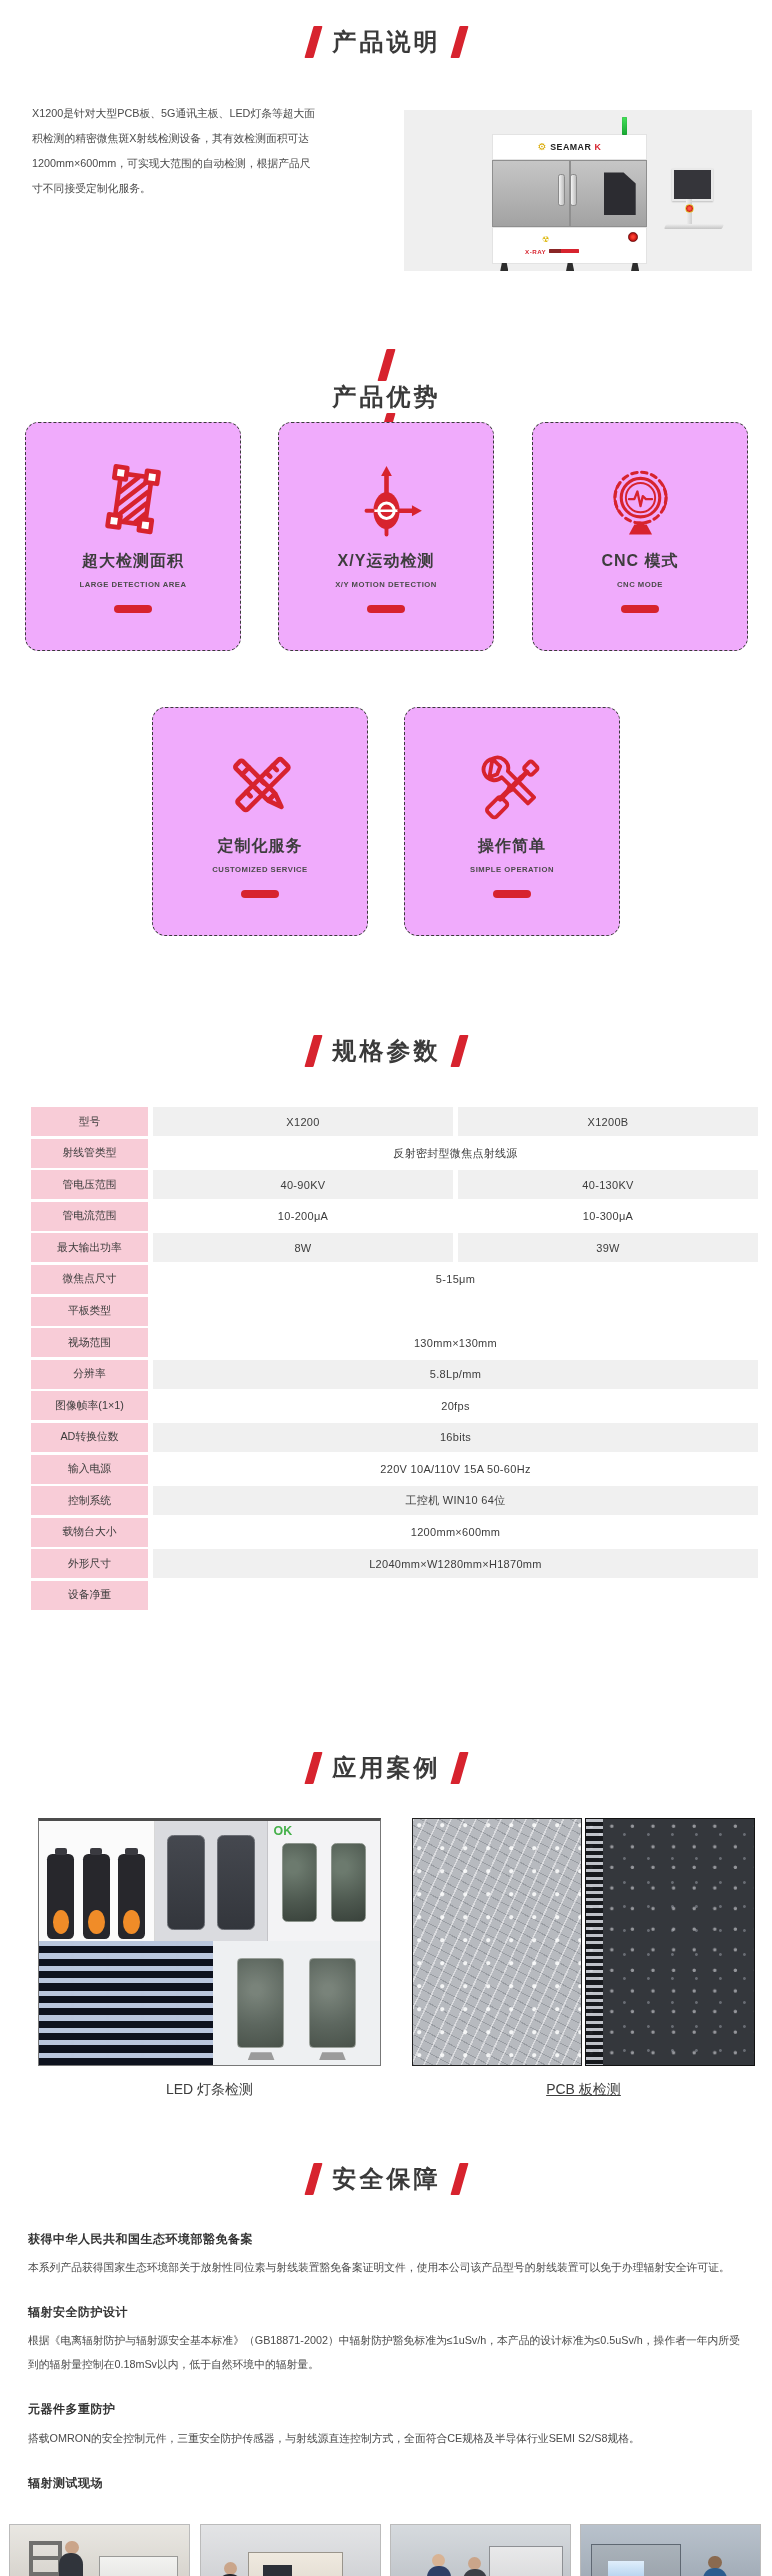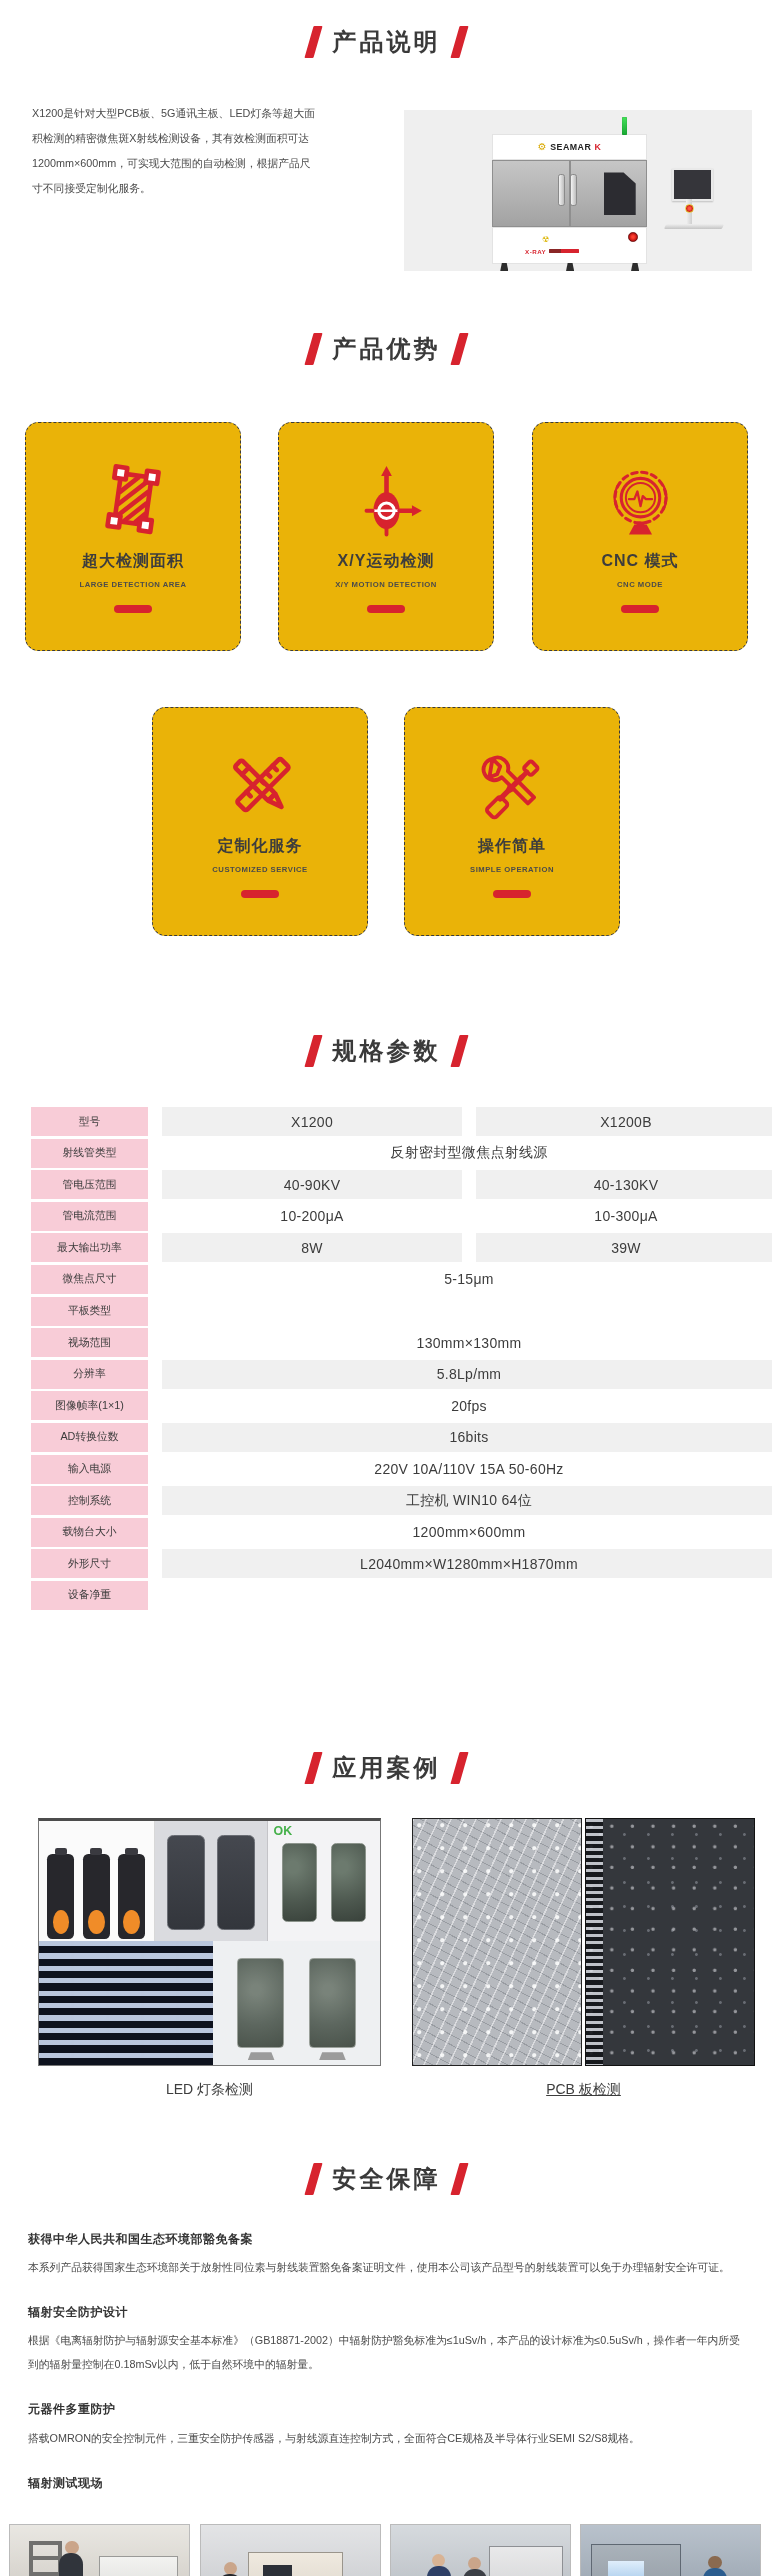--- a/index.html
+++ b/index.html
@@ -33,32 +33,32 @@
   .pwr-btn{position:absolute;right:8.2px;top:4.1px;width:7.7px;height:7.7px;border-radius:50%;background:radial-gradient(circle,#ff4030 20%,#b80f0f 70%);border:1.5px solid #6e0c0c;}
   .foot{position:absolute;bottom:-8.2px;width:8.2px;height:8.2px;background:#2d2d2d;clip-path:polygon(20% 0,80% 0,100% 100%,0 100%);}
   .foot.f1{left:7.2px;} .foot.f2{left:73px;} .foot.f3{left:138px;}
   .monitor{position:absolute;left:164px;top:34px;width:77px;height:67px;}
   .screen{position:absolute;left:15.5px;top:0;width:37px;height:29px;background:#35353a;border:2.1px solid #e9e9e9;box-shadow:0 1px 1.5px rgba(0,0,0,.2);}
   .arm{position:absolute;left:30px;top:31px;width:6.2px;height:25px;background:linear-gradient(90deg,#f2f2f2,#cfcfcf);}
   .estop{position:absolute;left:29px;top:36px;width:7.2px;height:7.2px;border-radius:50%;background:radial-gradient(circle,#ff5640 25%,#c01010 75%);border:1px solid #e8d23a;}
   .tray{position:absolute;left:9.3px;top:56px;width:58px;height:5.2px;background:linear-gradient(180deg,#efefef,#c4c4c4);border-radius:1.5px;transform:skewX(-24deg);}
 
   
-  .adv-card{position:absolute;width:216px;height:229px;border:1.5px dashed #3b3b3b;border-radius:13.4px;background:#eab308;display:flex;flex-direction:column;align-items:center;box-sizing:border-box;}
+  .adv-card{position:absolute;width:216px;height:229px;border:1.5px dashed #3b3b3b;border-radius:13.4px;background:#f0abfc;display:flex;flex-direction:column;align-items:center;box-sizing:border-box;}
   .adv-icon{margin-top:40px;width:77px;height:77px;display:flex;align-items:center;justify-content:center;}
   .adv-icon svg{width:77px;height:77px;}
   .adv-title{margin-top:11.3px;font-size:16px;font-weight:bold;color:#3d3d3d;letter-spacing:1px;}
   .adv-sub{margin-top:8.2px;font-size:7.7px;font-weight:bold;color:#4b4b4b;letter-spacing:0.5px;}
   .adv-bar{margin-top:15.5px;width:38px;height:7.7px;border-radius:4.1px;background:#d7232e;}
 
   
   .spec-table{position:absolute;left:31px;top:1107px;width:721px;}
-  .spec-row{height:29px;margin-bottom:2.6px;display:grid;grid-template-columns:117px 300px 300px;column-gap:14px;}
+  .spec-row{height:29px;margin-bottom:2.6px;display:grid;grid-template-columns:117px 300px 300px;column-gap:5px;}
   .spec-label{background:#f8ccd7;display:flex;align-items:center;justify-content:center;font-size:10.8px;color:#3c3c3c;}
-  .spec-val{display:flex;align-items:center;justify-content:center;font-size:14px;color:#3c3c3c;letter-spacing:0.3px;}
+  .spec-val{display:flex;align-items:center;justify-content:center;font-size:11px;color:#3c3c3c;letter-spacing:0.3px;}
   .spec-val.merged{grid-column:2/4;}
   .spec-row:nth-child(odd) .spec-val{background:#f0f0f0;}
   .spec-row:nth-child(even) .spec-val{background:#ffffff;}
 
   
   .case-group{position:absolute;top:1818px;width:343px;height:248px;background:#fff;border:0.5px solid #777;box-sizing:border-box;overflow:hidden;}
   .case-led{left:38px;border-top:3.1px solid #4c4c4c;}
   .case-pcb{left:412px;display:flex;gap:2.6px;border:none;background:transparent;overflow:visible;}
   .led-top{position:absolute;top:0;left:0;right:0;height:123px;display:flex;}
   .panel-batt{width:116px;background:#fbfbfb;border-right:1px solid #d8d8d8;display:flex;align-items:flex-end;justify-content:space-evenly;padding-bottom:5.2px;box-sizing:border-box;}
@@ -155,21 +155,21 @@
       </div>
       <div class="monitor">
         <div class="screen"></div>
         <div class="arm"></div>
         <div class="estop"></div>
         <div class="tray"></div>
       </div>
     </div>
   </div>
 
-  <div class="sec-title" style="top:333px;">
+  <div class="sec-title" style="top:349px;flex-direction:column;">
     <span class="slash"></span>
     <h2>产品优势</h2>
     <span class="slash"></span>
   </div>
 
   <div class="adv-card" style="left:25px;top:422px;">
     <div class="adv-icon">
       <svg viewBox="0 0 100 100">
         <g class="icon-stroke" stroke-width="5" transform="rotate(8 50 50)">
           <rect x="29" y="16" width="40" height="62"></rect>

